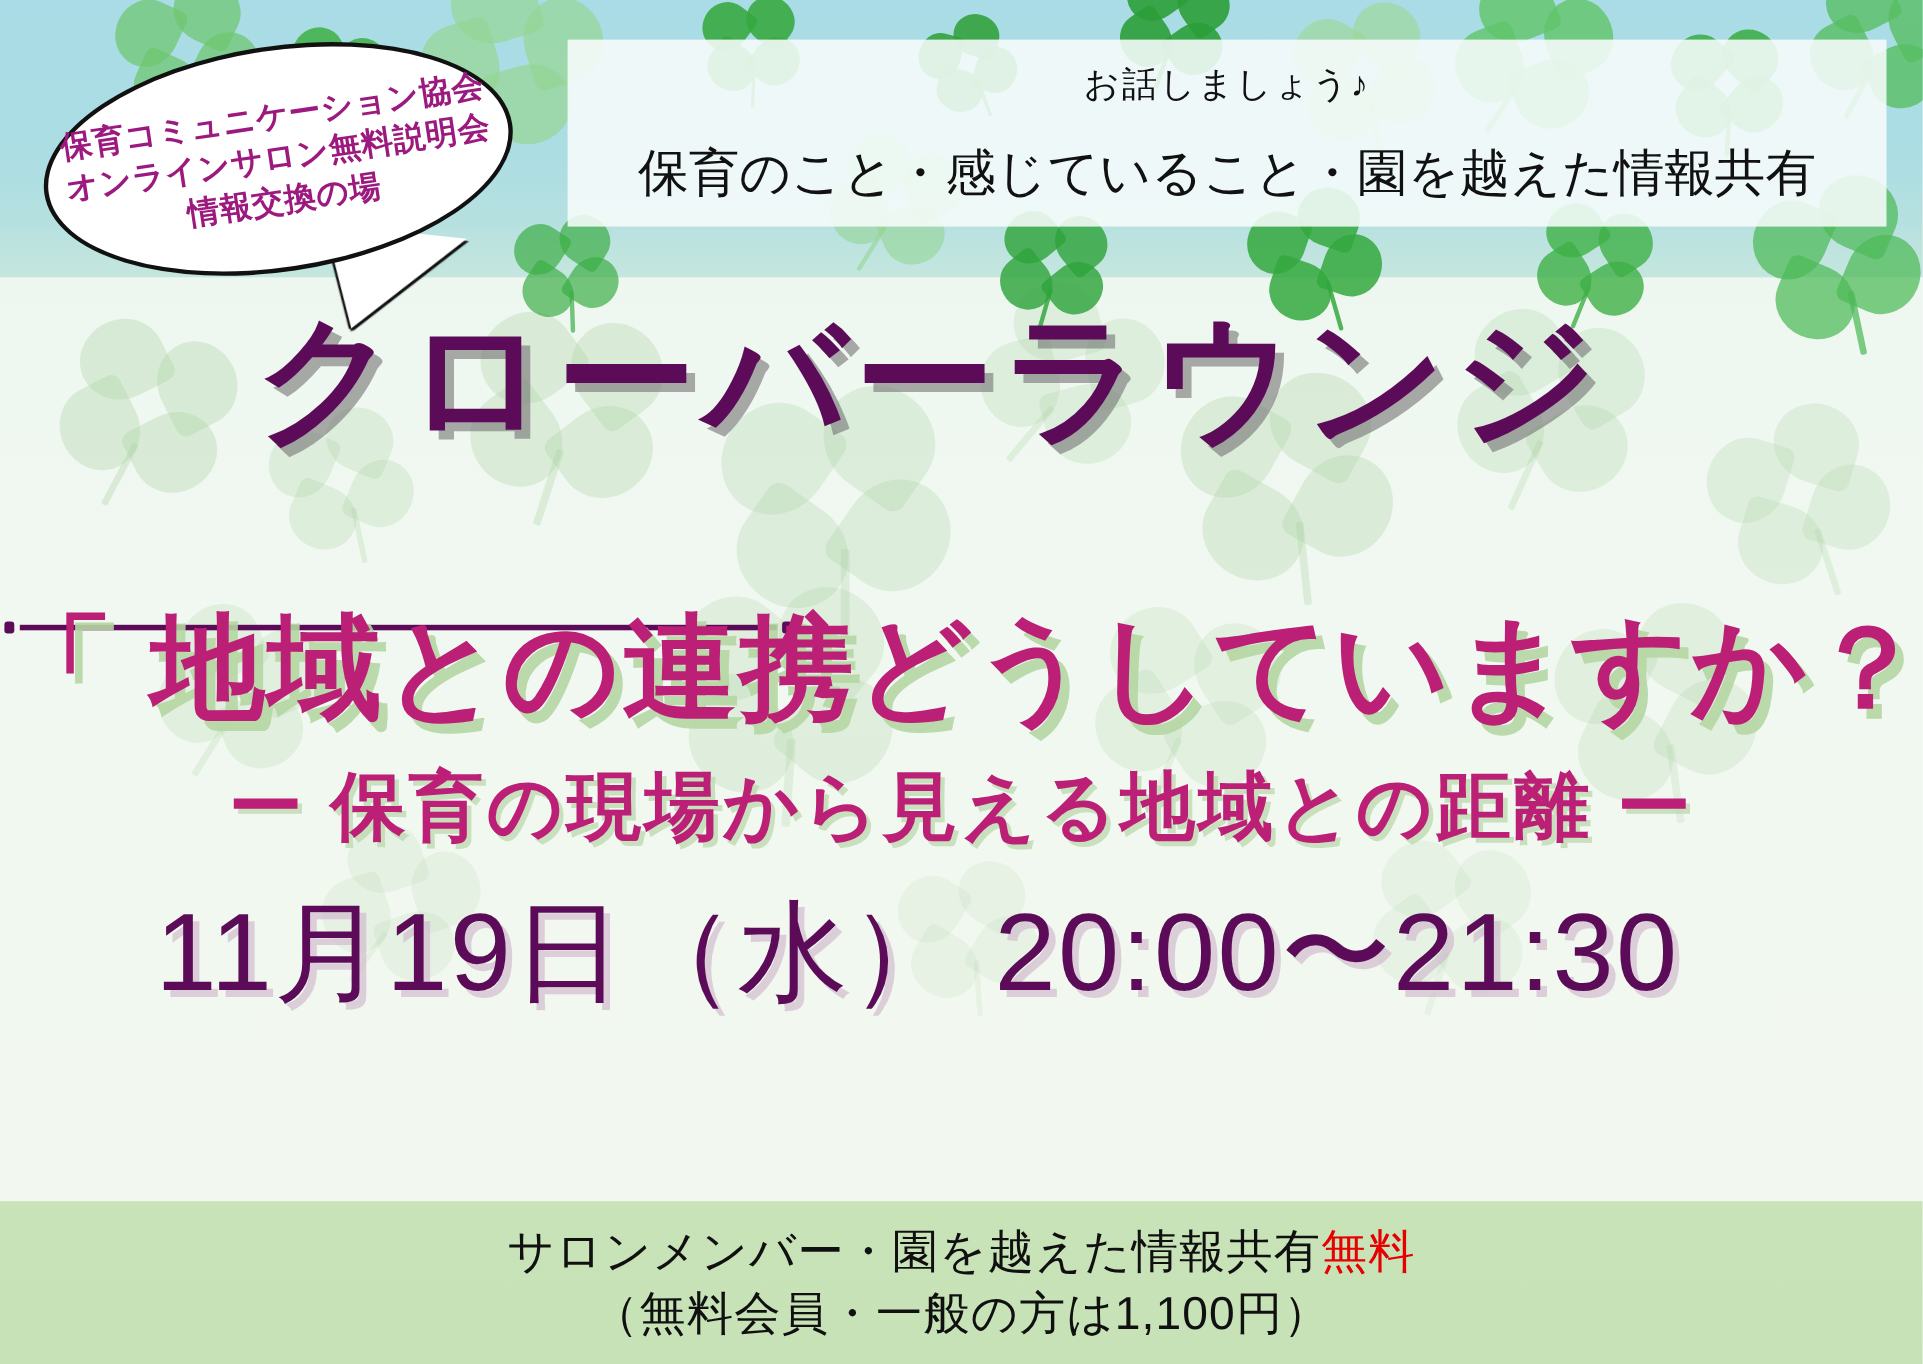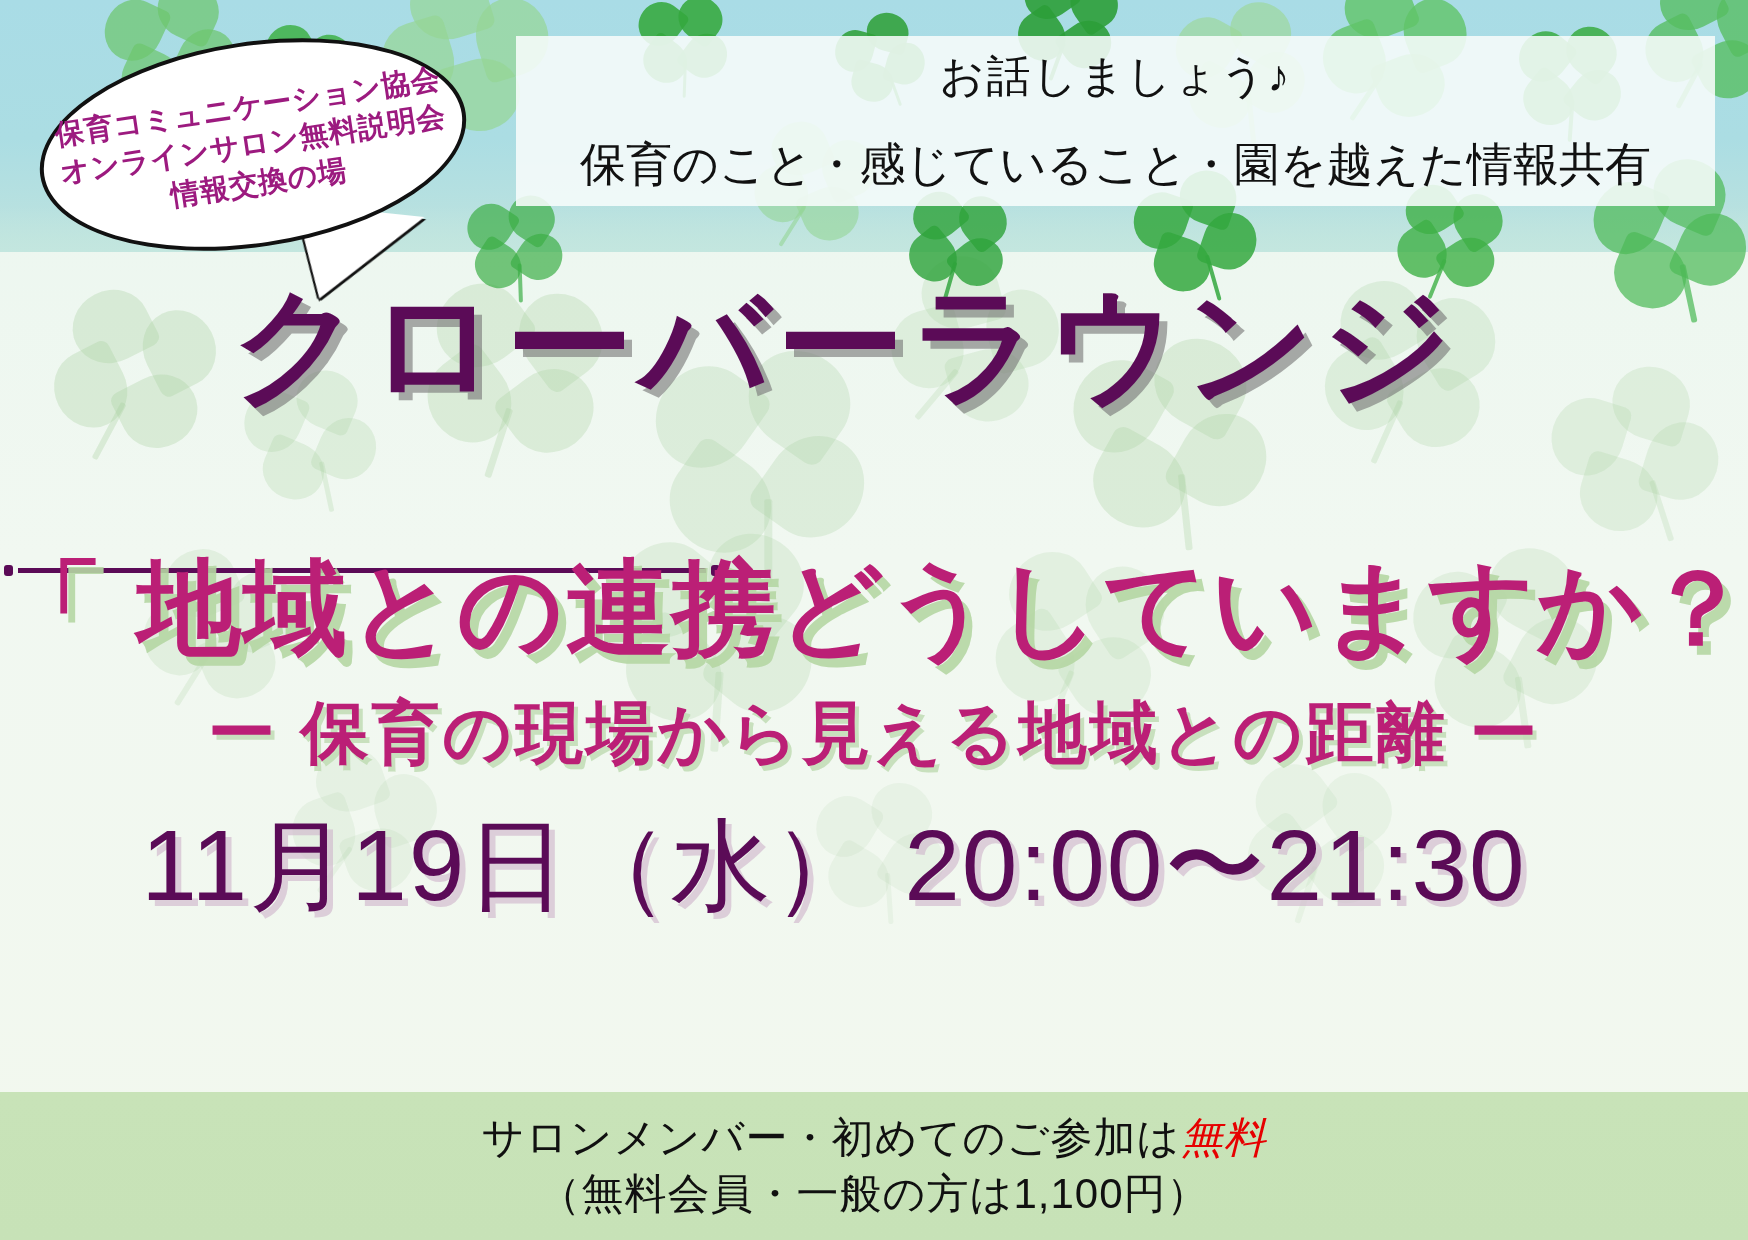--- a/index.html
+++ b/index.html
@@ -75,21 +75,21 @@
     width: 1199px;
     height: 170px;
     background: rgba(247, 252, 250, 0.88);
     display: flex;
     flex-direction: column;
     align-items: center;
     justify-content: center;
     gap: 2px;
   }
   .banner-line1 {
-    font-size: 44px;
+    font-size: 32px;
     color: #111111;
     letter-spacing: 2px;
     line-height: 1.2;
     white-space: nowrap;
   }
   .banner-line2 {
     font-size: 46px;
     color: #111111;
     letter-spacing: 0px;
     line-height: 1.2;
@@ -283,21 +283,20 @@
   }
   .footer-line {
     font-size: 42px;
     color: #101010;
     letter-spacing: 1px;
     line-height: 1.25;
     white-space: nowrap;
   }
   .free-word {
     color: #e60000;
-    font-style: italic;
   }
 </style>
 </head>
 <body>
 
 <div class="poster">
 
   <div class="bg-lower"></div>
   <div class="bg-top-band"></div>
 
@@ -544,17 +543,17 @@
     <div class="dot right"></div>
   </div>
 
   <div class="theme-quote">「 地域との連携どうしていますか？ 」</div>
 
   <div class="subtitle">ー 保育の現場から見える地域との距離 ー</div>
 
   <div class="date-line">11月19日（水） 20:00〜21:30</div>
 
   <div class="footer">
-    <div class="footer-line"><span>サロンメンバー・初めてのご参加は</span><span class="free-word">無料</span></div>
+    <div class="footer-line"><span>サロンメンバー・園を越えた情報共有</span><span class="free-word">無料</span></div>
     <div class="footer-line">（無料会員・一般の方は1,100円）</div>
   </div>
 
 </div>
 
 </body></html>

